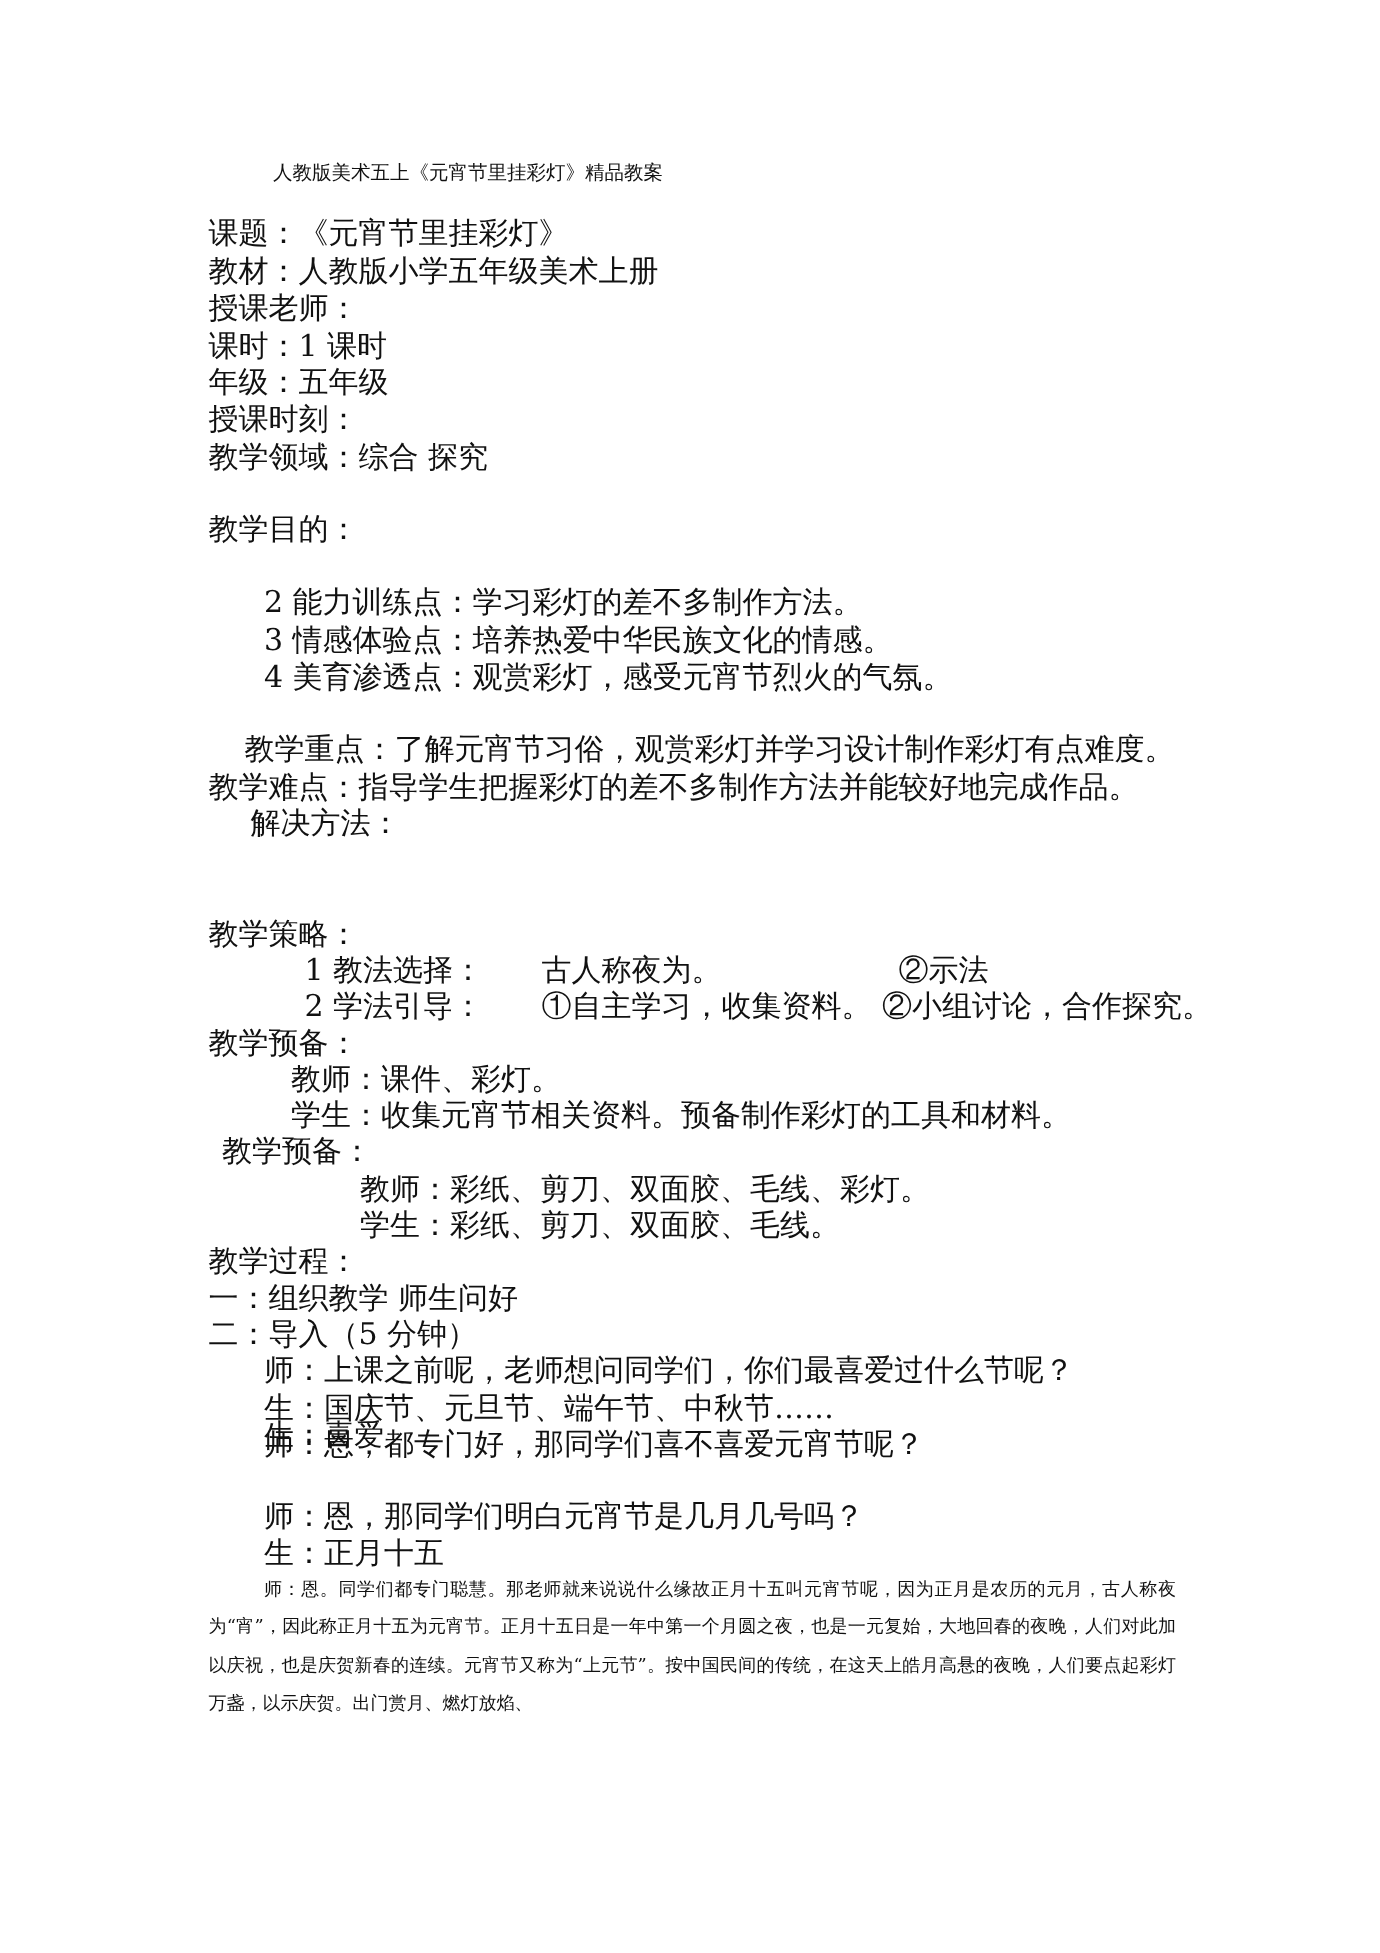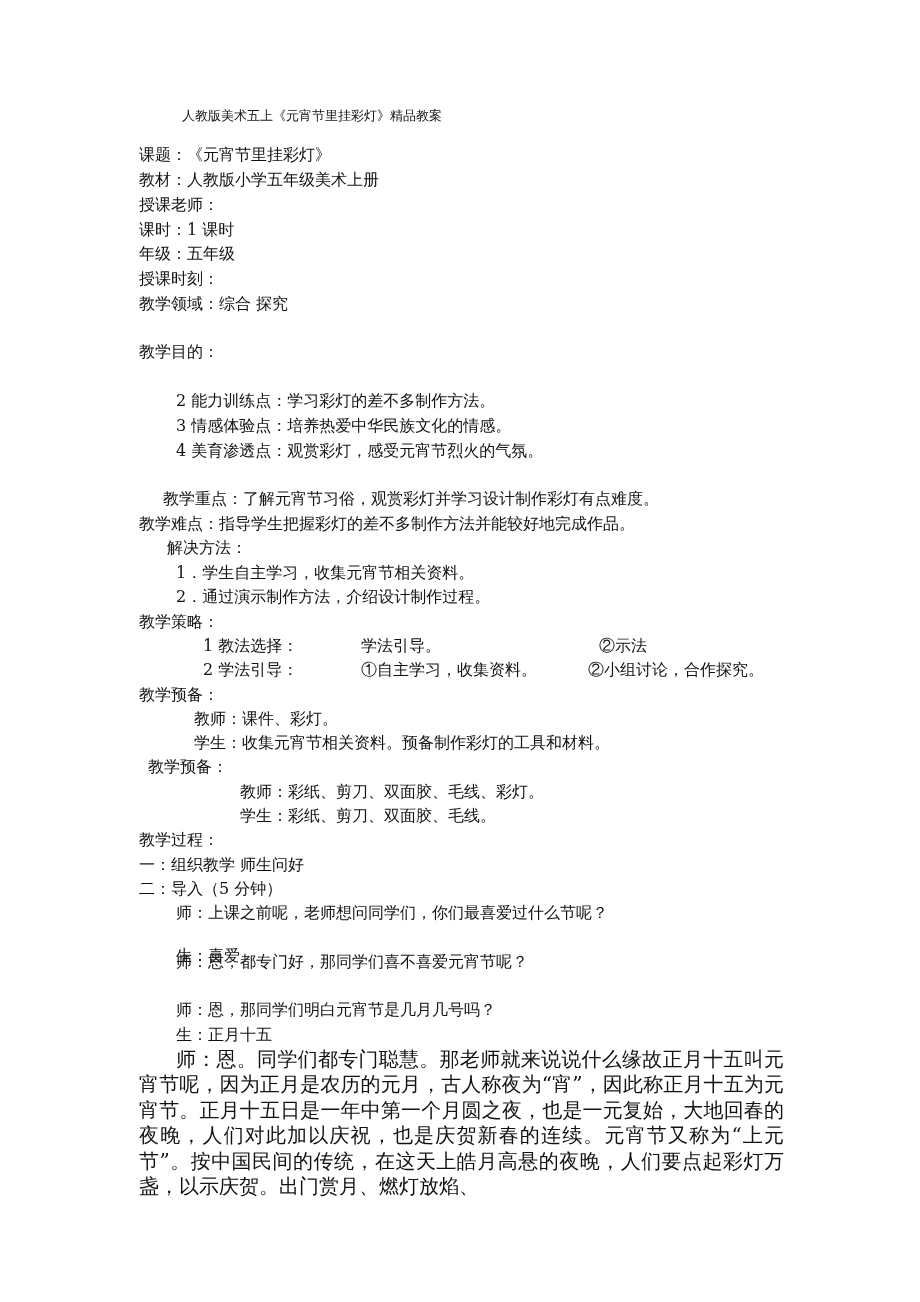--- a/index.html
+++ b/index.html
@@ -1,21 +1,21 @@
 <!DOCTYPE html>
 <html><head>
 <meta charset="utf-8">
 <style>
   html, body { margin: 0; padding: 0; background: #ffffff; }
   body { width: 920px; height: 1302px; position: relative; overflow: hidden;
          font-family: "DejaVu Serif", "Liberation Serif", serif; color: #111; }
   .page { position: absolute; left: 0; top: 0; width: 920px; height: 1302px; background: #fff; }
-  .line { position: absolute; white-space: nowrap; font-size: 16px; line-height: 24px; }
+  .line { position: absolute; white-space: nowrap; font-size: 20px; line-height: 24px; }
   .title { font-size: 13px; line-height: 18px; }
-  .para { position: absolute; left: 139px; width: 645px; font-size: 20px; line-height: 25.4px;
+  .para { position: absolute; left: 139px; width: 645px; font-size: 12px; line-height: 25.4px;
           text-align: justify; text-indent: 37px; }
 </style>
 </head>
 <body>
 
 <div class="page">
 
   <div class="line title" style="left:182px; top:107px;">人教版美术五上《元宵节里挂彩灯》精品教案</div>
 
   <div class="line" style="left:139px; top:143px;">课题：《元宵节里挂彩灯》</div>
@@ -27,44 +27,43 @@
   <div class="line" style="left:139px; top:292px;">教学领域：综合  探究</div>
 
   <div class="line" style="left:139px; top:340px;">教学目的：</div>
   <div class="line" style="left:176px; top:389px;">2  能力训练点：学习彩灯的差不多制作方法。</div>
   <div class="line" style="left:176px; top:414px;">3  情感体验点：培养热爱中华民族文化的情感。</div>
   <div class="line" style="left:176px; top:439px;">4  美育渗透点：观赏彩灯，感受元宵节烈火的气氛。</div>
 
   <div class="line" style="left:139px; top:487px;margin-left:24px;">教学重点：了解元宵节习俗，观赏彩灯并学习设计制作彩灯有点难度。</div>
   <div class="line" style="left:139px; top:512px;">教学难点：指导学生把握彩灯的差不多制作方法并能较好地完成作品。</div>
   <div class="line" style="left:167px; top:536px;">解决方法：</div>
-  <div class="line" style="left:176px; top:561px;">1．学生自主学习，收集元宵节相关资料。</div>
-  <div class="line" style="left:176px; top:585px;">2．通过演示制作方法，介绍设计制作过程。</div>
 
   <div class="line" style="left:139px; top:610px;">教学策略：</div>
   <div class="line" style="left:203px; top:634px;">1  教法选择：</div>
-  <div class="line" style="left:361px; top:634px;">学法引导。</div>
+  <div class="line" style="left:361px; top:634px;">古人称夜为。</div>
   <div class="line" style="left:584px; top:634px;margin-left:15px;">②示法</div>
   <div class="line" style="left:203px; top:658px;">2  学法引导：</div>
   <div class="line" style="left:361px; top:658px;">①自主学习，收集资料。</div>
   <div class="line" style="left:588px; top:658px;">②小组讨论，合作探究。</div>
 
   <div class="line" style="left:139px; top:683px;">教学预备：</div>
   <div class="line" style="left:194px; top:707px;">教师：课件、彩灯。</div>
   <div class="line" style="left:194px; top:731px;">学生：收集元宵节相关资料。预备制作彩灯的工具和材料。</div>
 
   <div class="line" style="left:148px; top:755px;">教学预备：</div>
   <div class="line" style="left:240px; top:780px;">教师：彩纸、剪刀、双面胶、毛线、彩灯。</div>
   <div class="line" style="left:240px; top:804px;">学生：彩纸、剪刀、双面胶、毛线。</div>
 
   <div class="line" style="left:139px; top:828px;">教学过程：</div>
   <div class="line" style="left:139px; top:853px;">一：组织教学    师生问好</div>
   <div class="line" style="left:139px; top:877px;">二：导入（5 分钟）</div>
 
   <div class="line" style="left:176px; top:901px;">师：上课之前呢，老师想问同学们，你们最喜爱过什么节呢？</div>
+  <div class="line" style="left:176px; top:926px;">生：国庆节、元旦节、端午节、中秋节……</div>
   <div class="line" style="left:176px; top:950px;">师：恩，都专门好，那同学们喜不喜爱元宵节呢？</div>
   <div class="line" style="left:176px; top:944px;">生：喜爱</div>
   <div class="line" style="left:176px; top:998px;">师：恩，那同学们明白元宵节是几月几号吗？</div>
   <div class="line" style="left:176px; top:1023px;">生：正月十五</div>
 
   <div class="para" style="top:1047px;">师：恩。同学们都专门聪慧。那老师就来说说什么缘故正月十五叫元宵节呢，因为正月是农历的元月，古人称夜为“宵”，因此称正月十五为元宵节。正月十五日是一年中第一个月圆之夜，也是一元复始，大地回春的夜晚，人们对此加以庆祝，也是庆贺新春的连续。元宵节又称为“上元节”。按中国民间的传统，在这天上皓月高悬的夜晚，人们要点起彩灯万盏，以示庆贺。出门赏月、燃灯放焰、</div>
 
 </div>
 
 </body></html>

